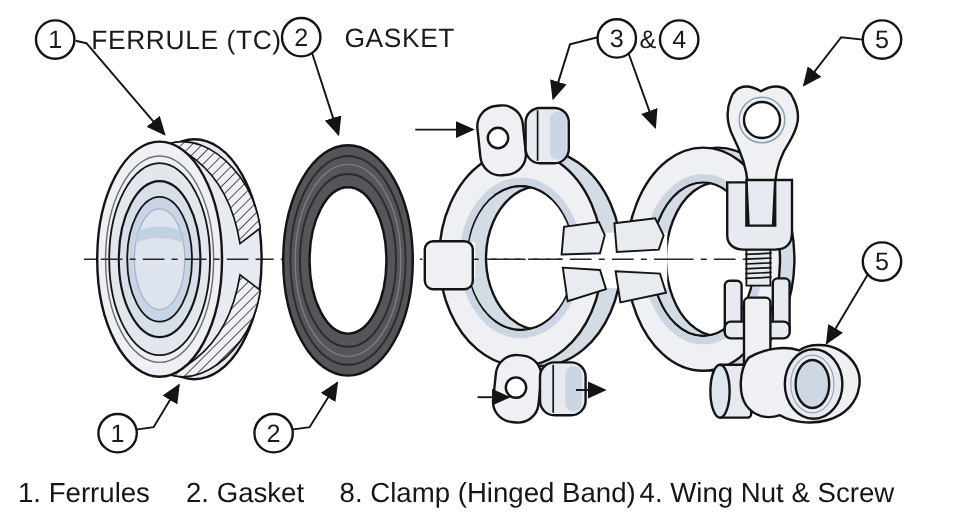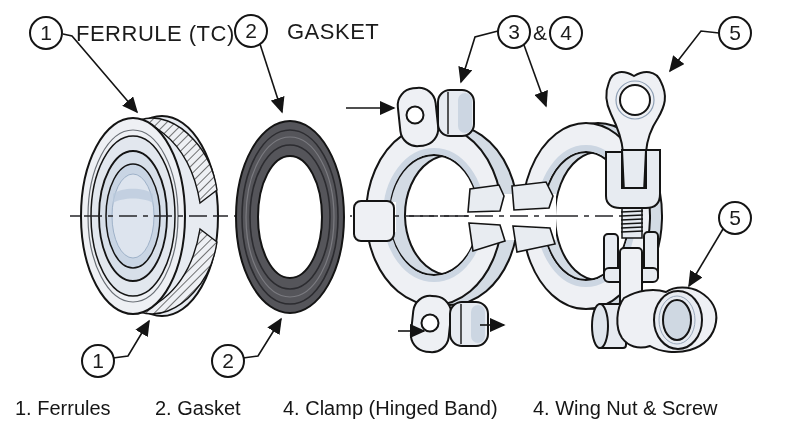--- a/index.html
+++ b/index.html
@@ -13,21 +13,21 @@
   .p2{fill:#e7ebf1;stroke:#141414;stroke-width:2;}
   .p3{fill:#d3dbe4;stroke:#141414;stroke-width:2;}
   .shade{fill:#ccd6e2;stroke:none;}
   .wh{fill:#ffffff;stroke:#141414;stroke-width:2;}
   .gap{fill:#ffffff;stroke:none;}
   .ln{stroke:#141414;stroke-width:1.6;fill:none;}
   .thin{stroke:#141414;stroke-width:1.4;fill:none;}
   .cl{stroke:#26262a;stroke-width:1.3;fill:none;stroke-dasharray:18 6 5 6;}
   .ring{fill:none;}
   #caption{position:absolute;top:397px;left:0;width:716px;height:40px;
-           font-size:20px;color:#161616;}
+           font-size:23px;color:#161616;}
   #caption span{position:absolute;top:0;white-space:nowrap;}
   .cap1{left:15px;} .cap2{left:155px;} .cap3{left:283px;} .cap4{left:533px;}
 </style>
 </head>
 <body>
 
 <div id="stage">
 <svg width="800" height="390" viewBox="0 0 800 390">
   <defs>
     <pattern id="hatch" width="6" height="6" patternUnits="userSpaceOnUse" patternTransform="rotate(45)">
@@ -196,16 +196,16 @@
       <circle cx="228" cy="361" r="16" class="wh" stroke-width="1.8"></circle>
       <text class="calloutnum" x="228" y="368" text-anchor="middle">2</text>
     </g>
   </g>
 </svg>
 
 
 <div id="caption">
   <span class="cap1">1. Ferrules</span>
   <span class="cap2">2. Gasket</span>
-  <span class="cap3">4. Clamp (Hinged Band)</span>
+  <span class="cap3">8. Clamp (Hinged Band)</span>
   <span class="cap4">4. Wing Nut &amp; Screw</span>
 </div>
 </div>
 
 </body></html>

